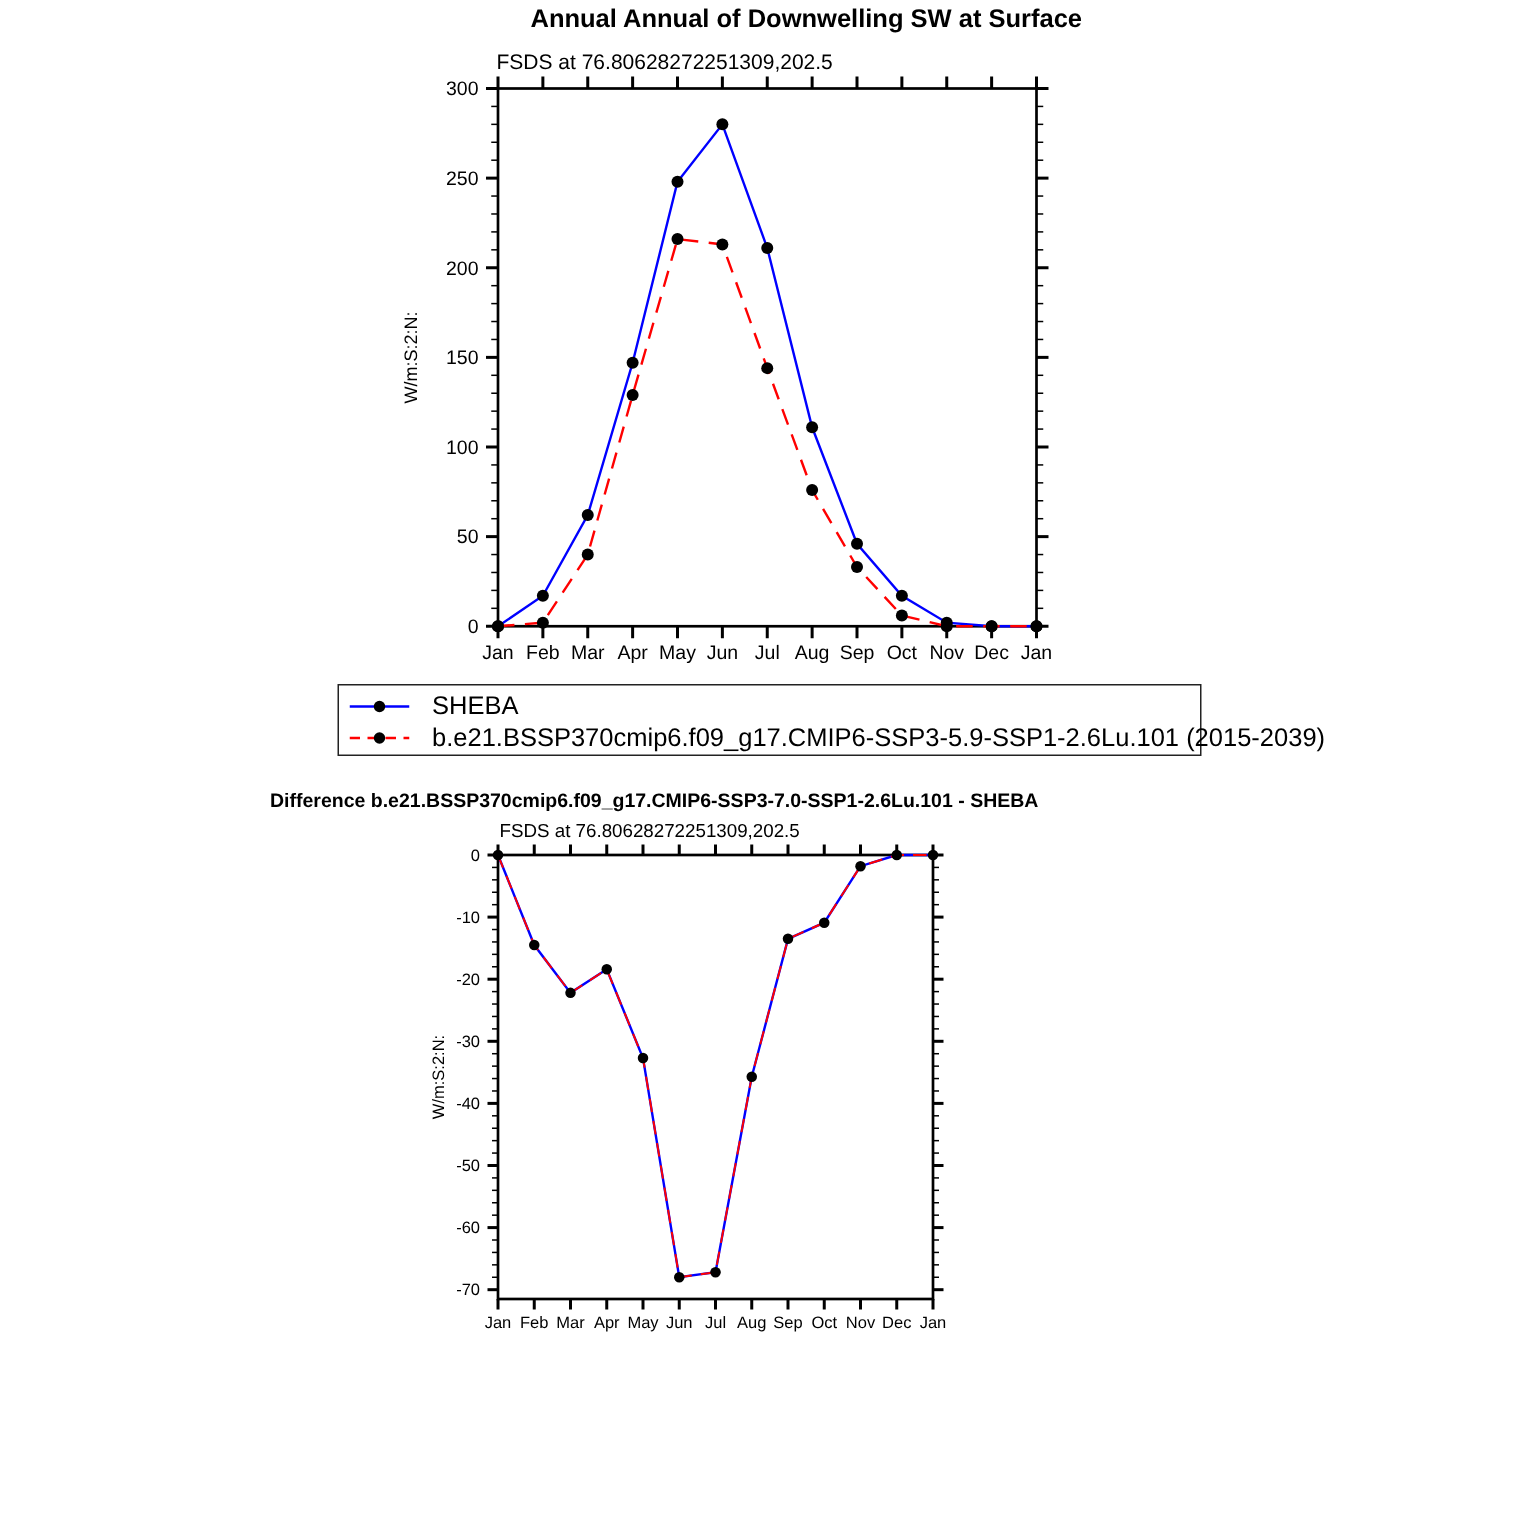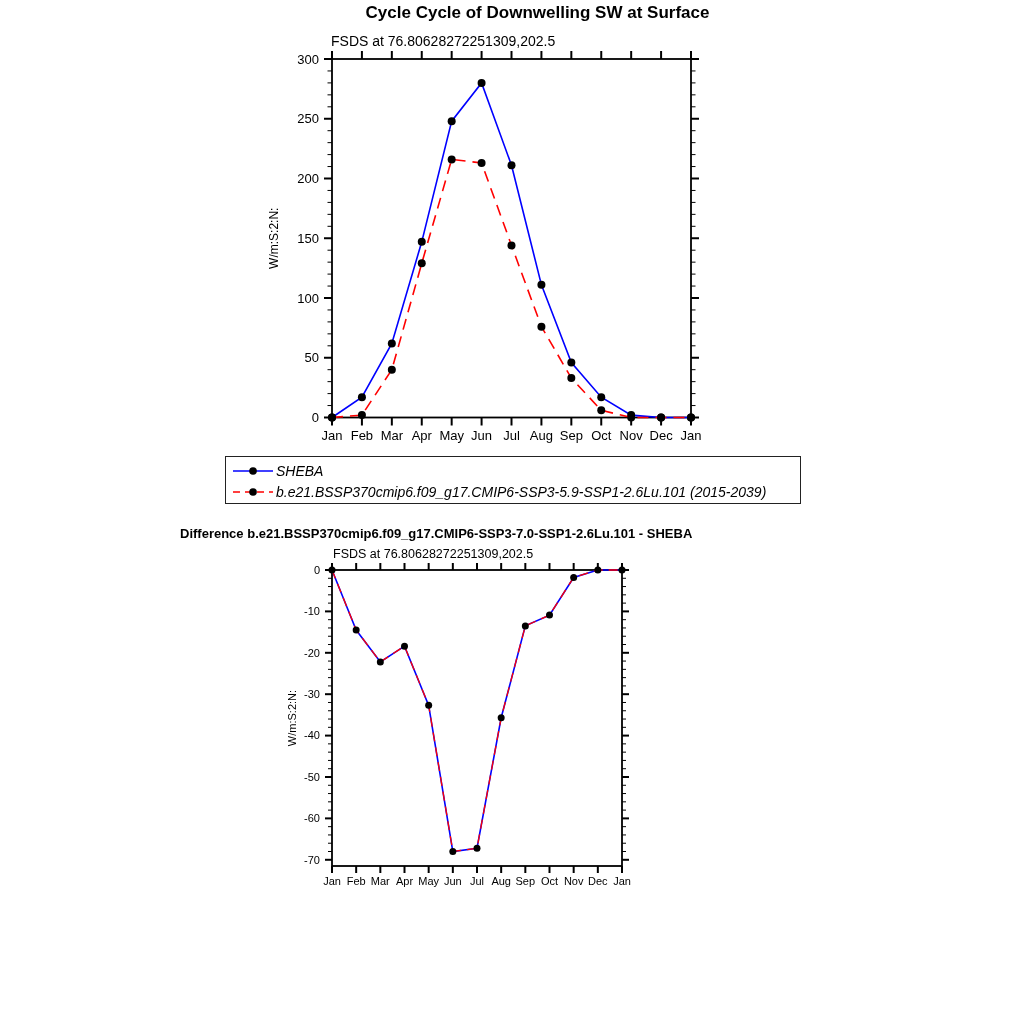--- a/index.html
+++ b/index.html
@@ -31,28 +31,28 @@
   #svg1{top:0;width:1024px;height:520px;}
   #svg2{top:520px;width:1024px;height:504px;}
   svg text{font-family:"Liberation Sans", sans-serif;fill:#000;}
   .legend{
     position:absolute;left:225px;top:456px;width:576px;height:48px;
     border:1.5px solid #222;background:#fff;
     padding:3px 0 0 7px;box-sizing:border-box;
   }
   .legend-row{display:flex;align-items:center;height:21px;}
   .legend-sample{flex:0 0 40px;height:12px;}
-  .legend-label{font-size:14px;margin-left:3px;white-space:nowrap;font-style:italic;}
+  .legend-label{font-size:17px;margin-left:15px;white-space:nowrap;}
 </style>
 </head>
 <body>
 
 <div class="page">
 
-  <div class="chart1-title">Cycle Cycle of Downwelling SW at Surface</div>
+  <div class="chart1-title">Annual Annual of Downwelling SW at Surface</div>
   <div class="chart1-subtitle">FSDS at 76.80628272251309,202.5</div>
 
   <svg id="svg1" class="chartsvg" viewBox="0 0 1024 520">
       <line x1="332" y1="417.5" x2="324" y2="417.5" stroke="#000" stroke-width="2"></line>
       <line x1="691" y1="417.5" x2="699" y2="417.5" stroke="#000" stroke-width="2"></line>
       <text x="319" y="422.05" text-anchor="end" font-size="13">0</text>
       <line x1="332" y1="405.55" x2="327.5" y2="405.55" stroke="#000" stroke-width="1"></line>
       <line x1="691" y1="405.55" x2="695.5" y2="405.55" stroke="#000" stroke-width="1"></line>
       <line x1="332" y1="393.6" x2="327.5" y2="393.6" stroke="#000" stroke-width="1"></line>
       <line x1="691" y1="393.6" x2="695.5" y2="393.6" stroke="#000" stroke-width="1"></line>

